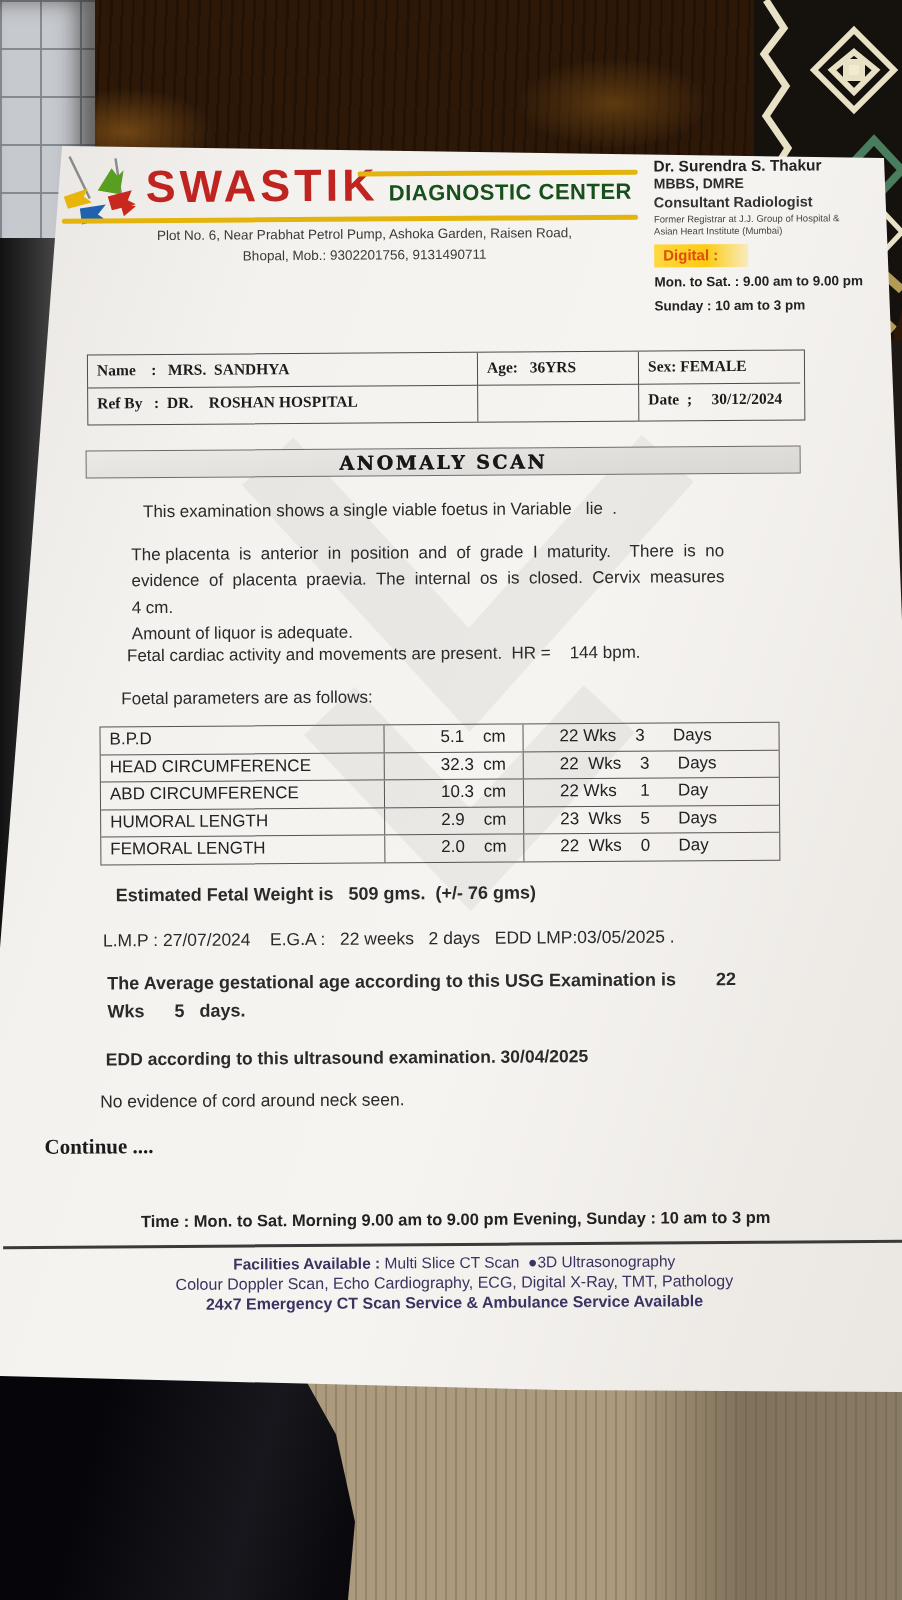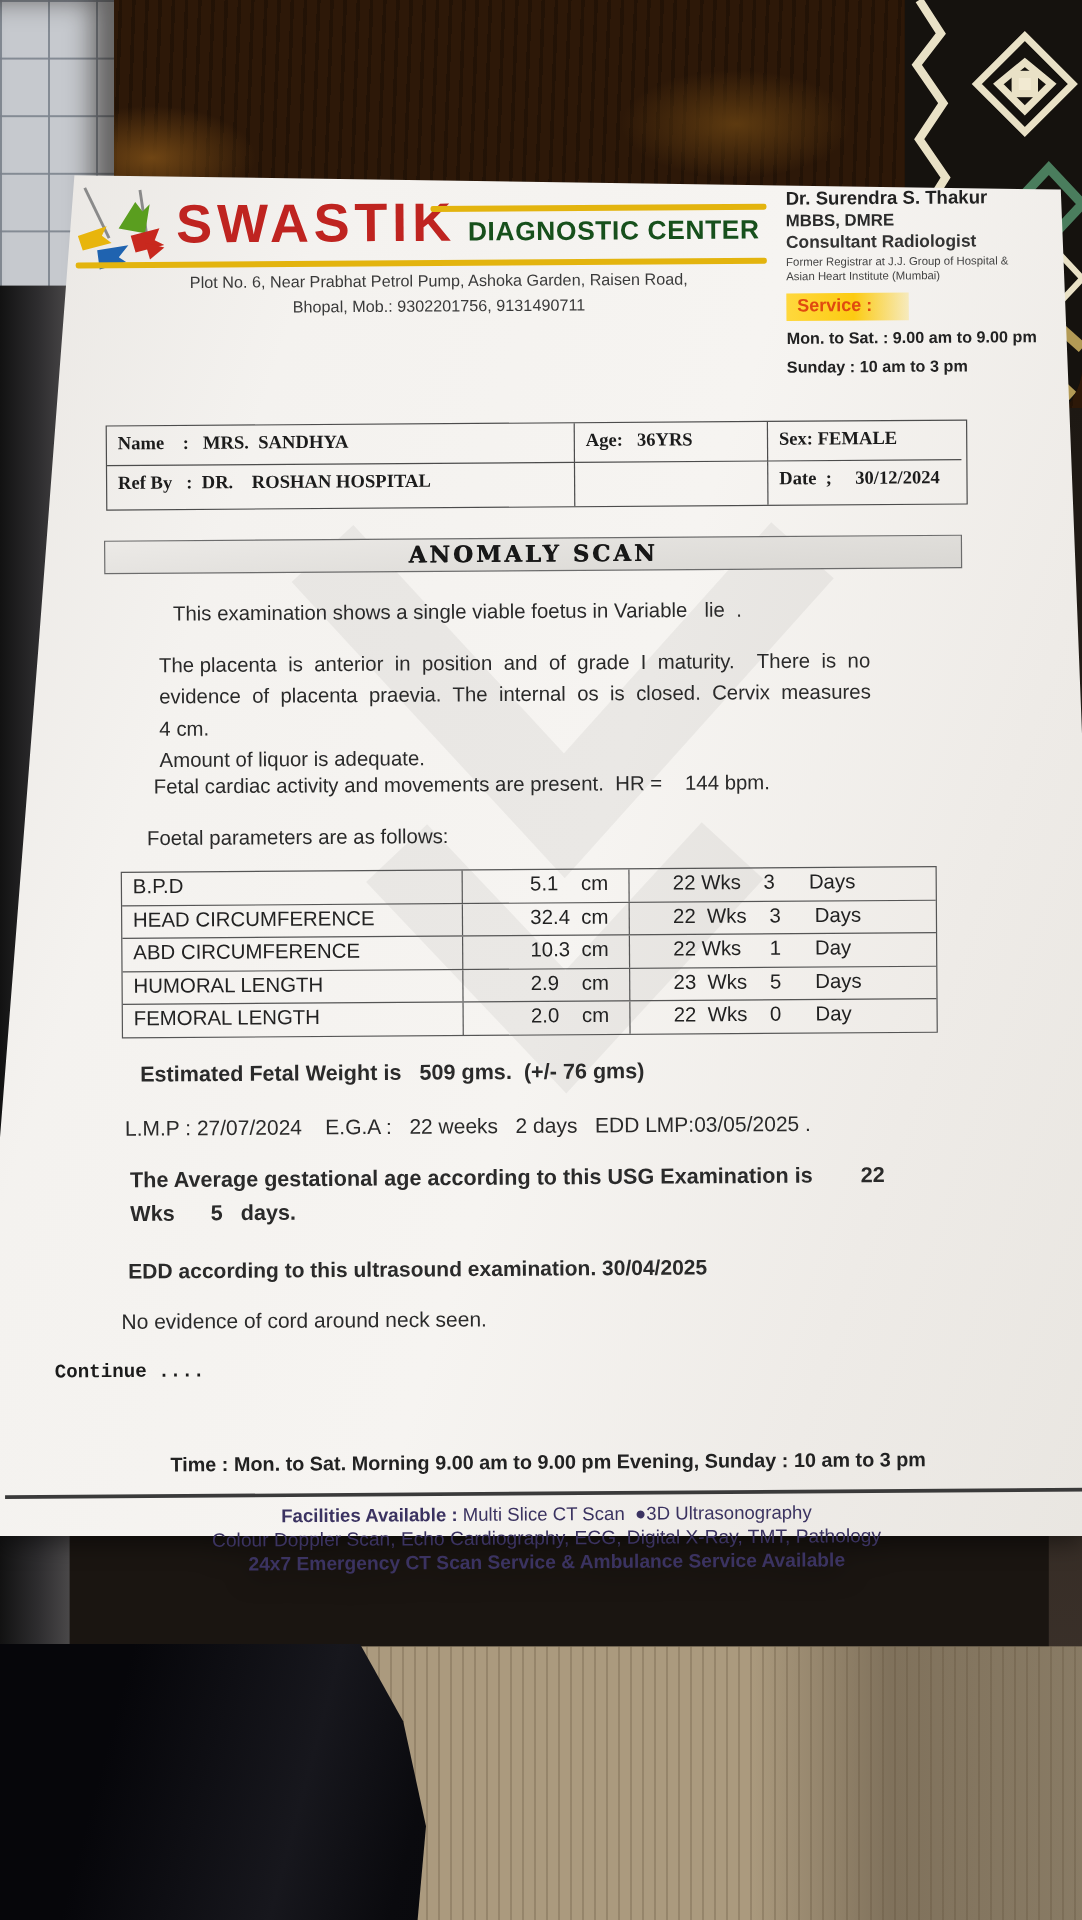--- a/index.html
+++ b/index.html
@@ -28,21 +28,21 @@
     background:linear-gradient(#1d1813,#3a3029);}
   .bg-floor{left:285px;right:0;top:1372px;height:228px;background-color:#ab9a7e;
     background-image:
       repeating-linear-gradient(90deg, rgba(94,78,56,.28) 0 2px, rgba(0,0,0,0) 2px 10px),
       linear-gradient(90deg, rgba(0,0,0,0) 55%, rgba(58,48,36,.38) 74%, rgba(0,0,0,.2) 100%);}
   .bg-fabric{left:0;top:1370px;width:560px;height:230px;
     background:linear-gradient(105deg,#06060a 18%,#17171d 46%,#0a0a0e 62%,#050508 100%);
     clip-path:polygon(0 0,300px 0,336px 28%,355px 66%,348px 100%,0 100%);}
 
   
-  .paper{left:0;top:0;width:902px;height:1280px;
+  .paper{left:0;top:0;width:902px;height:1600px;
     background:linear-gradient(108deg,#e7e4e0 0%,#f4f2ef 25%,#f6f4f1 55%,#eeebe7 80%,#e9e6e1 100%);
     clip-path:polygon(62px 146px,884px 158px,902px 620px,902px 1392px,560px 1390px,0px 1376px,0px 948px,32px 540px);
     filter:drop-shadow(0 5px 10px rgba(0,0,0,.5));}
   .content{position:absolute;inset:0;transform:rotate(-0.4deg);color:#262626;}
   .pre{white-space:pre-wrap;}
 
   
   .wm{opacity:.055;}
 
   
@@ -80,21 +80,21 @@
   .b{font-weight:bold;}
 
   
   .mtable{left:100px;top:724px;width:678px;border:1.2px solid #555;font-size:17px;color:#222;}
   .mrow{display:grid;grid-template-columns:284px 139px 253px;border-bottom:1.1px solid #555;}
   .mrow:last-child{border-bottom:none;}
   .mcell{padding:2px 0 2px 9px;height:22.5px;border-right:1.1px solid #555;}
   .mcell.c2{padding-left:56px;}
   .mcell.c3{border-right:none;padding-left:36px;}
 
-  .continue{font-family:Liberation Mono, monospace;font-weight:bold;font-size:16px;color:#1b1b1b;}
+  .continue{font-family:Liberation Serif, serif;font-weight:bold;font-size:21px;color:#1b1b1b;}
   .timeline{font-size:16.5px;font-weight:bold;color:#222;}
   .rule{left:0;top:1243px;width:902px;height:3px;background:#3a3a3a;}
   .footer{left:0;width:902px;text-align:center;color:#3b3361;}
   .f1{font-size:15.5px;}
   .f2{font-size:16px;}
 </style>
 </head>
 <body>
 
 <div class="scene">
@@ -154,21 +154,21 @@
         <div>Plot No. 6, Near Prabhat Petrol Pump, Ashoka Garden, Raisen Road,</div>
         <div>Bhopal,  Mob.: 9302201756,  9131490711</div>
       </div>
 
       <div class="abs doctor" style="left:658px;top:158px;">
         <div class="doc-name">Dr. Surendra S. Thakur</div>
         <div class="doc-deg">MBBS, DMRE</div>
         <div class="doc-title">Consultant Radiologist</div>
         <div class="doc-small pre">Former Registrar at J.J. Group of Hospital &amp;
 Asian Heart Institute (Mumbai)</div>
-        <div class="timings">Service :</div>
+        <div class="timings">Digital :</div>
         <div class="doc-time">Mon. to Sat. : 9.00 am to 9.00 pm</div>
         <div class="doc-time">Sunday : 10 am to 3 pm</div>
       </div>
 
       <div class="abs ptable">
         <div class="cell pre">Name    :   MRS.  SANDHYA</div>
         <div class="cell pre">Age:   36YRS</div>
         <div class="cell pre">Sex: FEMALE</div>
         <div class="cell last pre">Ref By   :  DR.    ROSHAN HOSPITAL</div>
         <div class="cell last"></div>
@@ -188,21 +188,21 @@
       <div class="abs para pre" style="left:122px;top:684px;width:680px;">Foetal parameters are as follows:</div>
 
       <div class="abs mtable">
         <div class="mrow">
           <div class="mcell pre">B.P.D</div>
           <div class="mcell c2 pre">5.1    cm</div>
           <div class="mcell c3 pre">22 Wks    3      Days</div>
         </div>
         <div class="mrow">
           <div class="mcell pre">HEAD CIRCUMFERENCE</div>
-          <div class="mcell c2 pre">32.4  cm</div>
+          <div class="mcell c2 pre">32.3  cm</div>
           <div class="mcell c3 pre">22  Wks    3      Days</div>
         </div>
         <div class="mrow">
           <div class="mcell pre">ABD CIRCUMFERENCE</div>
           <div class="mcell c2 pre">10.3  cm</div>
           <div class="mcell c3 pre">22 Wks     1      Day</div>
         </div>
         <div class="mrow">
           <div class="mcell pre">HUMORAL LENGTH</div>
           <div class="mcell c2 pre">2.9    cm</div>

